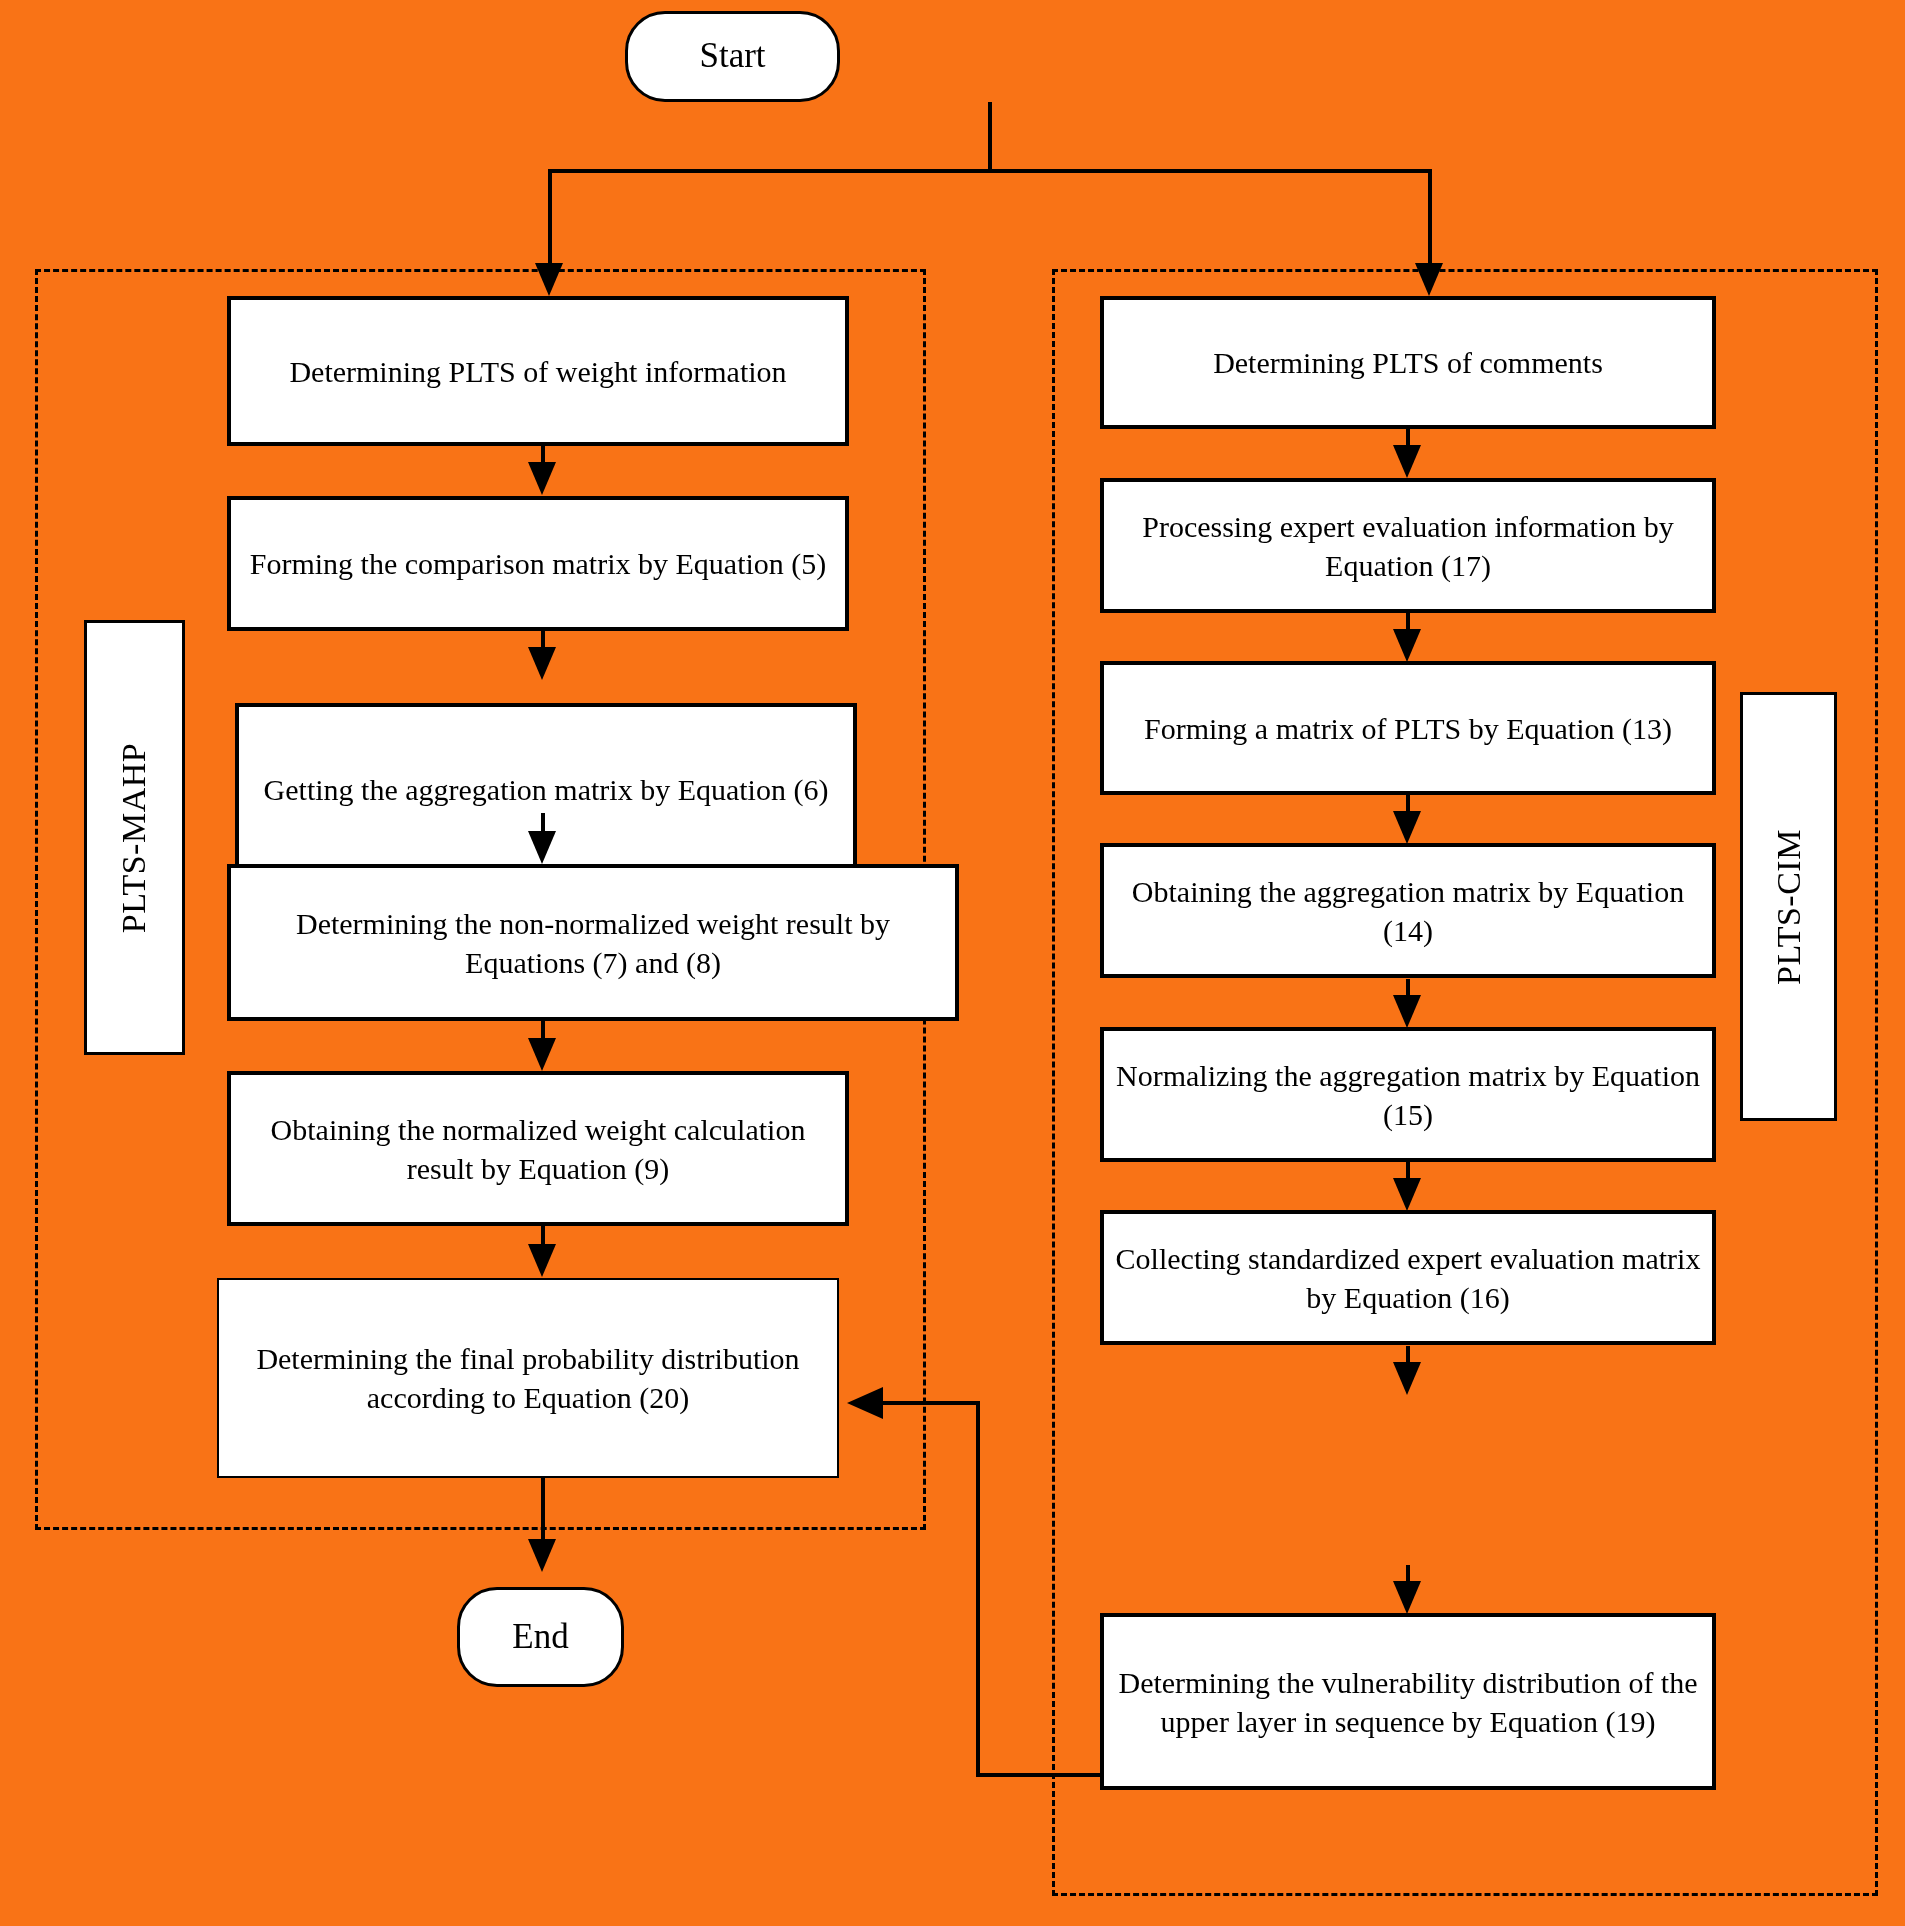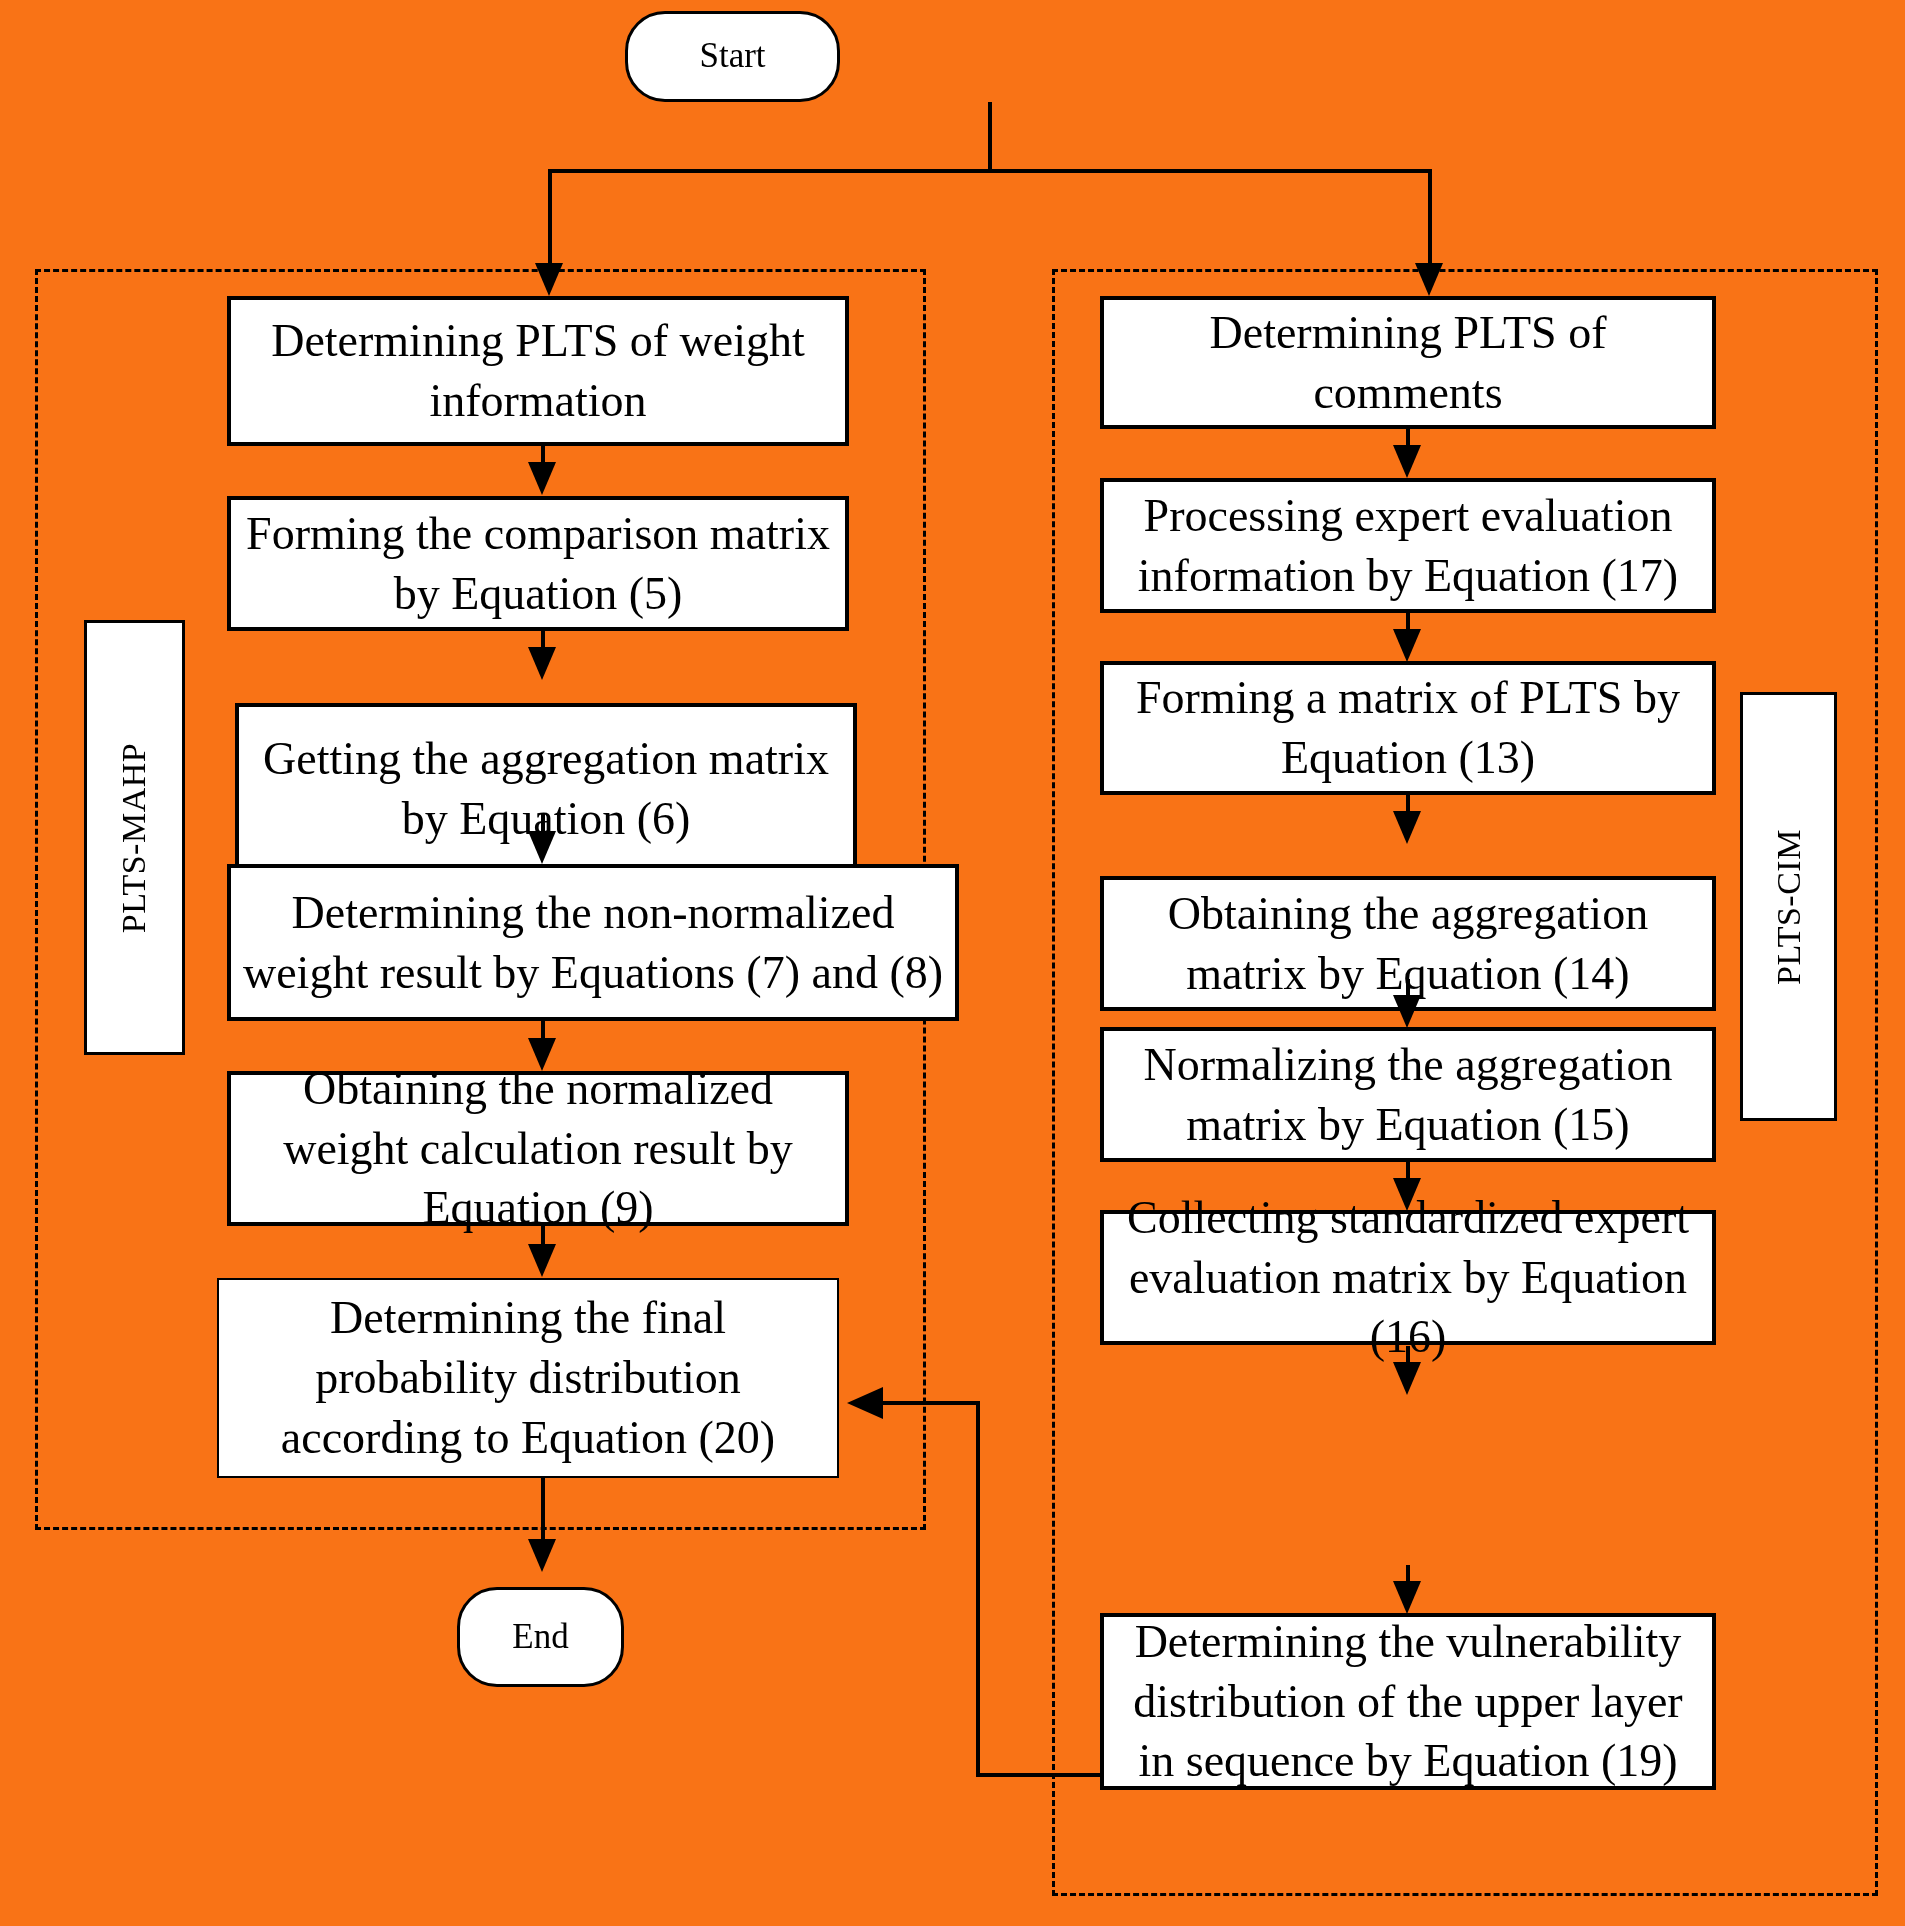--- a/index.html
+++ b/index.html
@@ -29,21 +29,21 @@
   .node {
     position: absolute;
     box-sizing: border-box;
     border: 4.8px solid #000000;
     background: #ffffff;
     display: flex;
     align-items: center;
     justify-content: center;
     text-align: center;
     line-height: 1.30;
-    font-size: 46px;
+    font-size: 30px;
     padding: 3.2px 9.7px;
   }
   .node.thin {
     border-width: 2.7px;
   }
   
   .terminator {
     position: absolute;
     box-sizing: border-box;
     border: 3.8px solid #000000;
@@ -182,21 +182,21 @@
   </div>
   <div class="vline" style="left:1406px; top:613px; width:3.8px; height:30px;"></div>
   <div class="arrow-down" style="left:1393px; top:629px;"></div>
 
   <div class="node" style="left:1100px; top:661px; width:616px; height:134px;">
     <span>Forming a matrix of PLTS by Equation (13)</span>
   </div>
   <div class="vline" style="left:1406px; top:795px; width:3.8px; height:30px;"></div>
   <div class="arrow-down" style="left:1393px; top:811px;"></div>
 
-  <div class="node" style="left:1100px; top:843px; width:616px; height:135px;margin-top:33px;">
+  <div class="node" style="left:1100px; top:843px; width:616px; height:135px;">
     <span>Obtaining the aggregation matrix by Equation (14)</span>
   </div>
   <div class="vline" style="left:1406px; top:979px; width:3.8px; height:30px;"></div>
   <div class="arrow-down" style="left:1393px; top:995px;"></div>
 
   <div class="node" style="left:1100px; top:1027px; width:616px; height:135px;">
     <span>Normalizing the aggregation matrix by Equation (15)</span>
   </div>
   <div class="vline" style="left:1406px; top:1162px; width:3.8px; height:30px;"></div>
   <div class="arrow-down" style="left:1393px; top:1178px;"></div>

